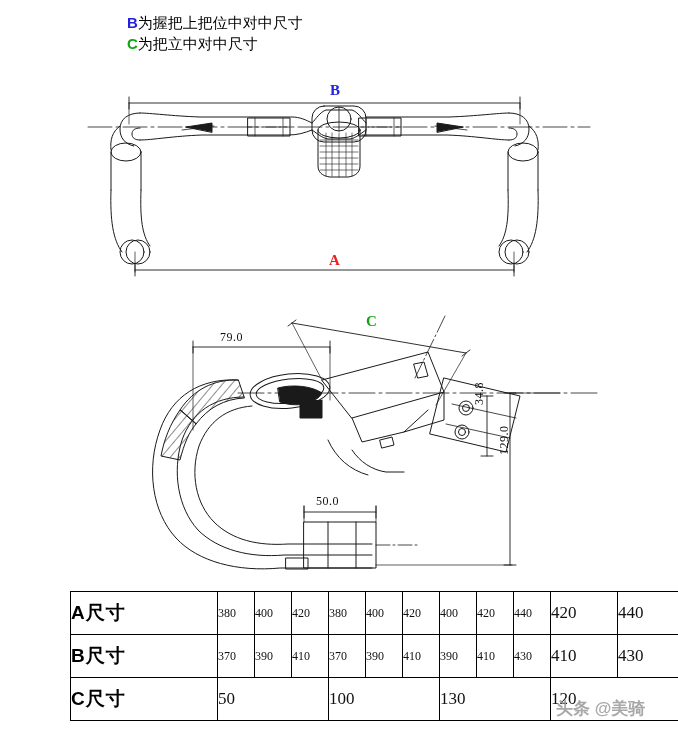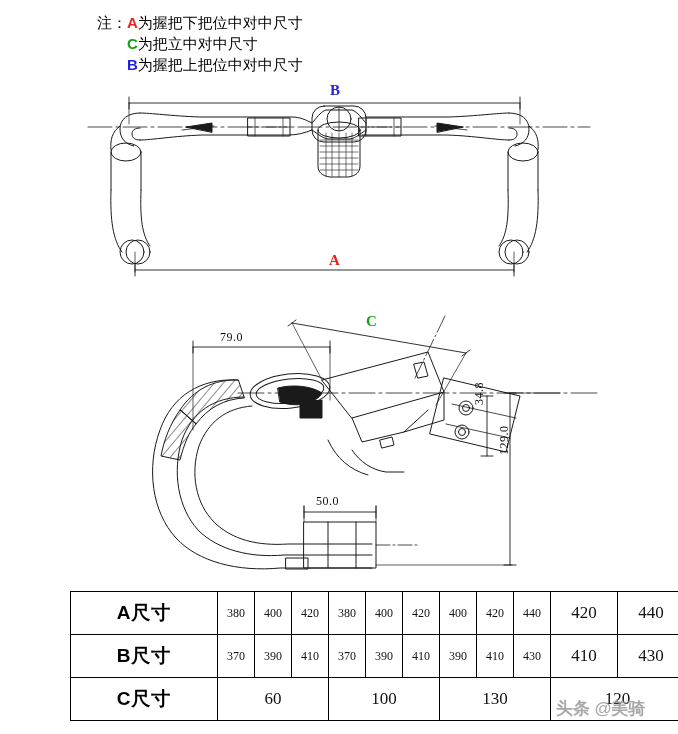--- a/index.html
+++ b/index.html
@@ -70,21 +70,20 @@
   #spec-table {
     position: absolute;
     left: 70px;
     top: 591px;
     width: 560px;
     border-collapse: collapse;
     table-layout: fixed;
   }
   #spec-table td {
     border: 1px solid #000;
-    text-align: center;
     font-family: "Liberation Serif", serif;
     font-size: 17px;
     height: 42px;
     color: #111;
     padding: 0;
   }
   #spec-table td.rowhead {
     font-family: "Liberation Sans", sans-serif;
     font-size: 19px;
     font-weight: bold;
@@ -107,27 +106,24 @@
   #watermark .wm-logo {
     display: inline-block;
     margin-right: 16px;
   }
 </style>
 </head>
 <body>
 
 <div id="note-block">
   <span class="note-line">
-    <span class="note-prefix">注：</span><span class="note-key key-a">A</span><span class="note-text">为握把下把位中对中尺寸</span>
+    <span class="note-indent"></span><span class="note-key key-b">B</span><span class="note-text">为握把上把位中对中尺寸</span>
   </span>
   <span class="note-line">
     <span class="note-indent"></span><span class="note-key key-c">C</span><span class="note-text">为把立中对中尺寸</span>
-  </span>
-  <span class="note-line">
-    <span class="note-indent"></span><span class="note-key key-b">B</span><span class="note-text">为握把上把位中对中尺寸</span>
   </span>
 </div>
 
 <svg id="drawing-top" viewBox="0 0 678 210">
   <g fill="none" stroke="#1a1a1a" stroke-width="1" stroke-linejoin="round" stroke-linecap="round">
 
     <line x1="88" y1="47" x2="590" y2="47" stroke="#1a1a1a" stroke-width="0.8" stroke-dasharray="24 4 3 4"></line>
 
     <line x1="129" y1="23" x2="520" y2="23" stroke-width="0.9"></line>
     <line x1="129" y1="17" x2="129" y2="29" stroke-width="0.9"></line>
@@ -358,21 +354,21 @@
       <td class="narrow">390</td>
       <td class="narrow">410</td>
       <td class="narrow">390</td>
       <td class="narrow">410</td>
       <td class="narrow">430</td>
       <td>410</td>
       <td>430</td>
     </tr>
     <tr>
       <td class="rowhead">C尺寸</td>
-      <td colspan="3">60</td>
+      <td colspan="3">50</td>
       <td colspan="3">100</td>
       <td colspan="3">130</td>
       <td colspan="2">120</td>
     </tr>
   </tbody>
 </table>
 
 <div id="watermark">
   <span class="wm-logo">头条 @美骑</span>
 </div>

